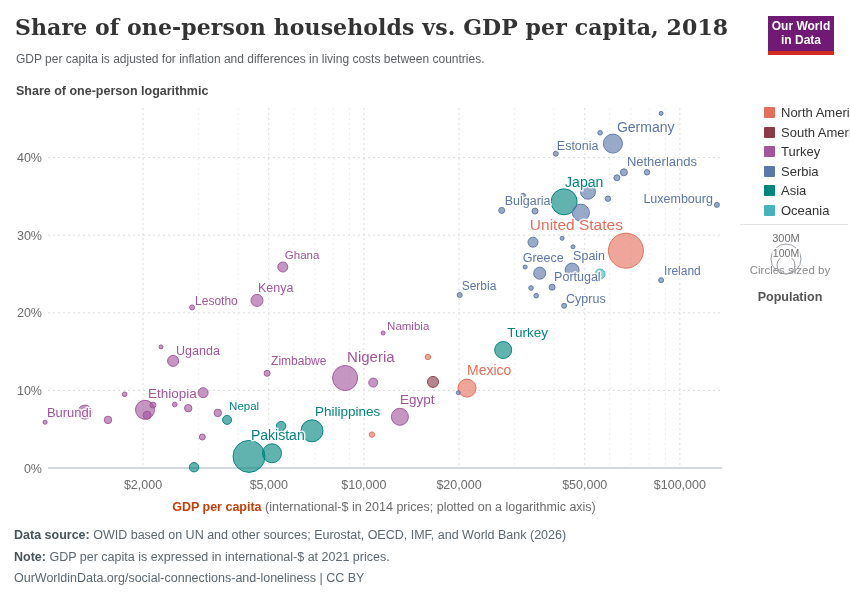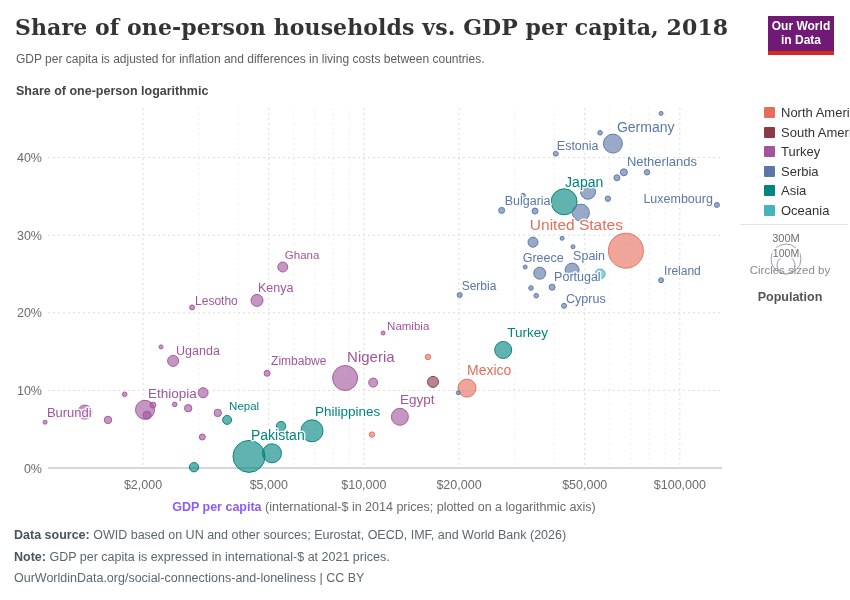--- a/index.html
+++ b/index.html
@@ -9,21 +9,21 @@
   #chart-svg{position:absolute;left:0;top:0;}
   .abs{position:absolute;}
   .title{left:15px;top:14px;font-family:"DejaVu Serif","Liberation Serif",serif;
          font-weight:700;font-size:22px;color:#333;letter-spacing:.1px;}
   .subtitle{left:16px;top:52px;font-size:12px;color:#5b6064;}
   .yaxis-title{left:16px;top:84px;font-size:12.5px;font-weight:600;color:#454545;}
   .logo{left:768px;top:16px;width:66px;height:32px;background:#701a75;
         border-bottom:4px solid #d42b21;color:#fff;text-align:center;
         font-weight:700;font-size:12px;line-height:14px;padding-top:3px;box-sizing:content-box;}
   .xaxis-title{left:48px;top:500px;width:672px;text-align:center;font-size:12.5px;color:#6b6b6b;}
-  .xaxis-title b{color:#8b5cf6;}
+  .xaxis-title b{color:#c2410c;}
   .legend{left:740px;top:106px;width:110px;}
   .legend-item{display:flex;align-items:center;height:13px;margin-bottom:6.6px;cursor:pointer;margin-left:24px;}
   .swatch{width:11px;height:11px;border-radius:1px;margin-right:6px;flex:0 0 11px;}
   .legend-label{font-size:13px;color:#333;white-space:nowrap;}
   .legend-divider{left:740px;top:224px;width:108px;border-top:1px solid #e3e3e3;height:0;}
   .size-caption1{left:740px;top:264px;width:100px;text-align:center;font-size:11.5px;color:#8a8a8a;}
   .size-caption2{left:740px;top:290px;width:100px;text-align:center;font-size:12.5px;font-weight:700;color:#555;}
   .footer{left:14px;font-size:12.5px;color:#5b676f;}
   .footer b{color:#47545c;}
   .f1{top:528px;} .f2{top:550px;} .f3{top:571px;}

